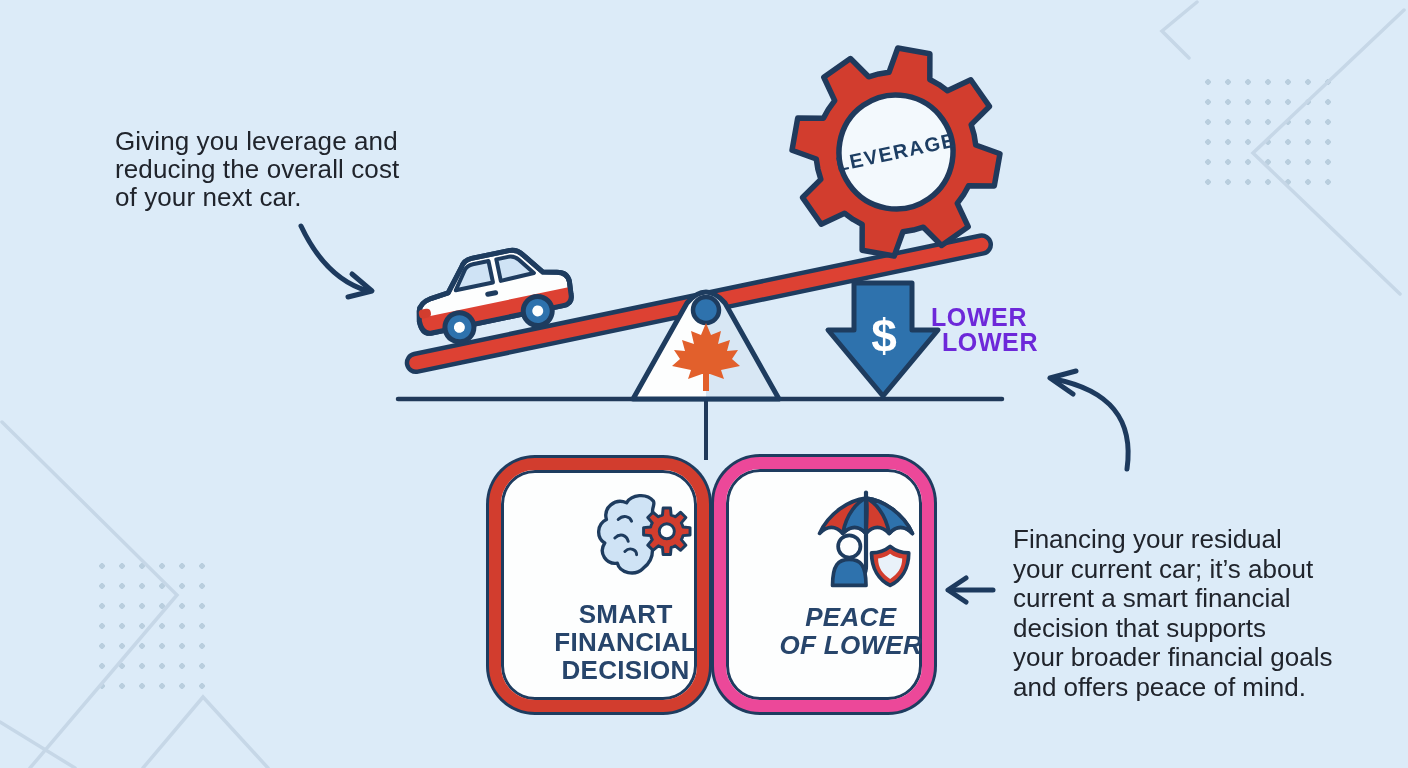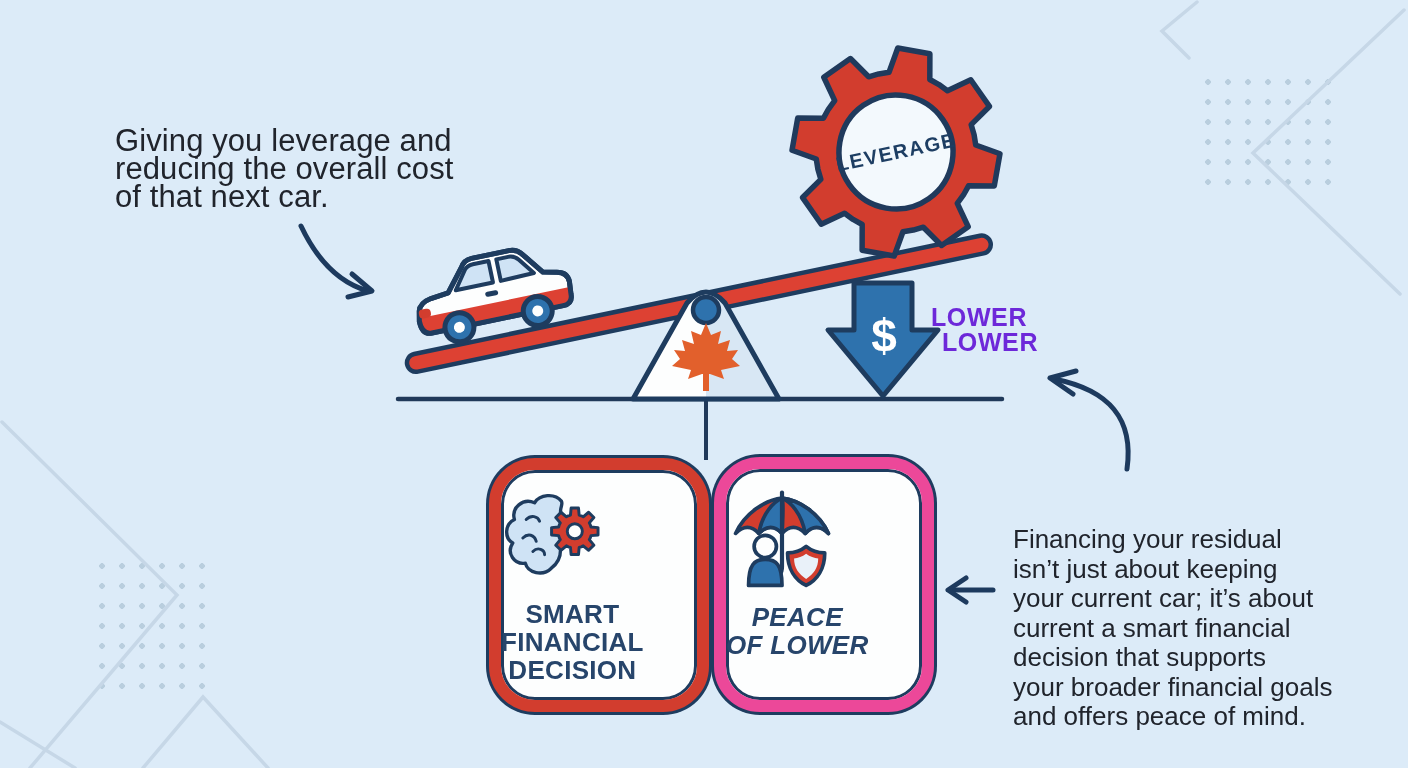--- a/index.html
+++ b/index.html
@@ -5,28 +5,28 @@
   html,body{margin:0;padding:0;}
   body{font-family:"Liberation Sans", sans-serif;}
   #canvas{position:relative;width:1408px;height:768px;background:#dcebf8;overflow:hidden;}
   #diagram-svg{position:absolute;left:0;top:0;z-index:1;}
 
   .dots{position:absolute;z-index:0;
         background-image:radial-gradient(circle,#b9cede 2.6px,rgba(0,0,0,0) 3px);
         background-size:20px 20px;}
 
   .note{position:absolute;left:115px;top:127px;z-index:2;
-        font-size:31px;line-height:28px;color:#20242c;letter-spacing:.1px;}
+        font-size:26px;line-height:28px;color:#20242c;letter-spacing:.1px;}
 
   .arrow-caption{position:absolute;left:931px;top:305px;z-index:2;
         font-size:25px;line-height:25px;font-weight:700;color:#6d28d9;letter-spacing:.6px;}
   .arrow-caption .indent{padding-left:11px;}
 
   .card{position:absolute;z-index:2;background:#fdfefe;border-radius:46px;
-        display:flex;flex-direction:column;align-items:flex-start;
+        display:flex;flex-direction:column;align-items:flex-end;
         box-shadow:0 0 0 3px #1e3c5f, inset 0 0 0 3px #1e3c5f;}
   .card.red {left:489px;top:458px;width:196px;height:230px;border:12px solid #d23d2e;}
   .card.blue{left:714px;top:457px;width:196px;height:231px;border:12px solid #ec4899;font-style:italic;}
   .card .icon{margin-top:18px;}
   .card .title{margin-top:12px;text-align:center;font-size:26px;line-height:28px;
         font-weight:700;color:#27456b;letter-spacing:.3px;}
 
   .paragraph{position:absolute;left:1013px;top:489px;z-index:2;
         font-size:26px;line-height:29.5px;color:#20242c;margin-top:36px;}
   .paragraph .b{font-weight:400;}
@@ -120,21 +120,21 @@
       <g>
         <path d="M 993,590 L 952,590"></path>
         <polyline points="966,578 948,590 966,602"></polyline>
       </g>
     </g>
   </svg>
 
   <div class="note">
     <div>Giving you leverage and</div>
     <div>reducing the overall cost</div>
-    <div>of that next car.</div>
+    <div>of your next car.</div>
   </div>
 
   <div class="arrow-caption">
     <div>LOWER</div>
     <div class="indent">LOWER</div>
   </div>
 
   <div class="card red">
     <svg class="icon" width="104" height="100" viewBox="-62 -56 124 116">
       <path d="M 10,-42 C 2,-52 -16,-50 -22,-40 C -36,-46 -50,-34 -46,-20 C -58,-14 -58,2 -48,8 C -56,20 -46,34 -33,32 C -30,44 -12,48 -2,38 C 6,32 9,24 9,16 L 9,-30 C 9,-36 12,-38 10,-42 Z" fill="#cfe3f5" stroke="#1e3c5f" stroke-width="4" stroke-linejoin="round"></path>
@@ -164,21 +164,20 @@
       <path d="M 26,10 C 30,13 35,15 39,15 C 39,25 34,32 26,37 C 18,32 13,25 13,15 C 17,15 22,13 26,10 Z" fill="#e9f1f9"></path>
     </svg>
     <div class="title">
       <div>PEACE</div>
       <div>OF LOWER</div>
     </div>
   </div>
 
   <div class="paragraph">
     <div><span>Financing your residual</span><span class="b"></span><span></span></div>
-    <div><span>isn’t just about keeping</span><span class="b"></span><span></span></div>
     <div><span>your current car; it’s about</span><span class="b"></span><span></span></div>
     <div><span>current a </span><span class="b">smart financial</span><span></span></div>
     <div><span></span><span class="b">decision</span><span> that supports</span></div>
     <div><span>your broader financial goals</span><span class="b"></span><span></span></div>
     <div><span>and offers peace of mind.</span><span class="b"></span><span></span></div>
   </div>
 
 </div>
 
 </body></html>

